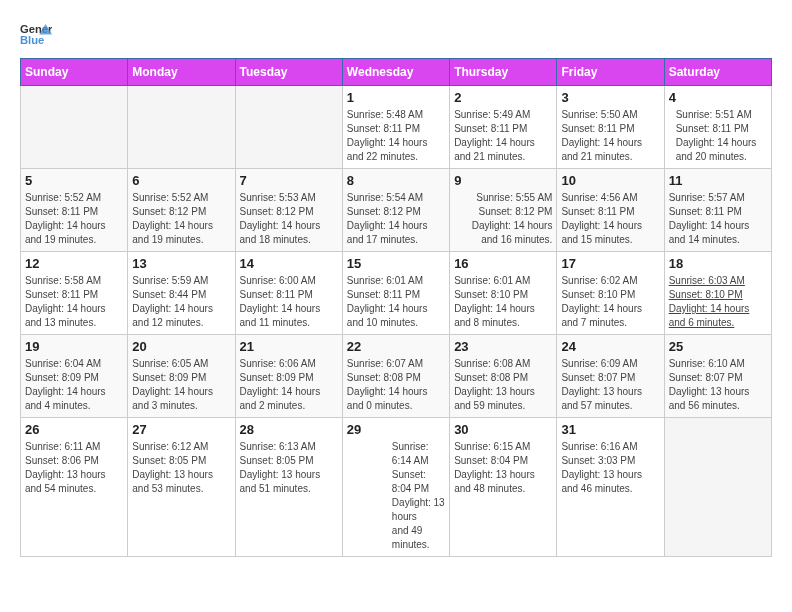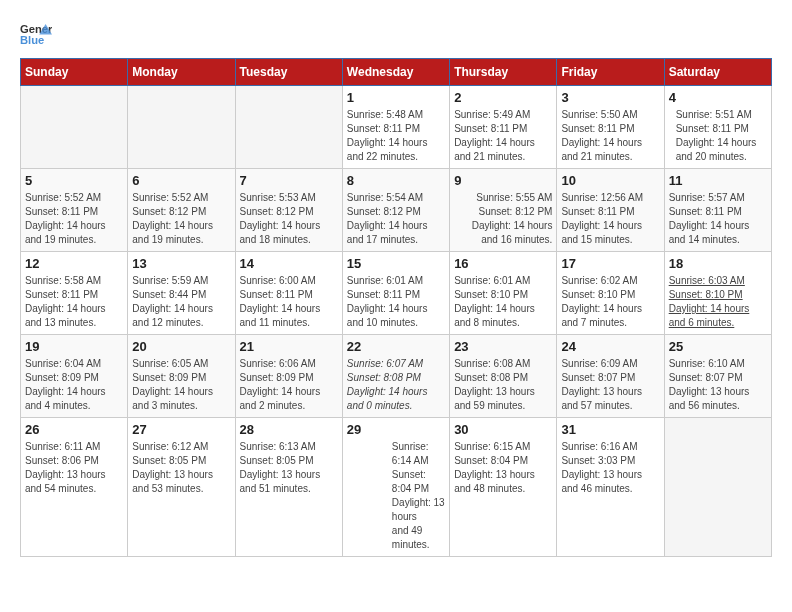--- a/index.html
+++ b/index.html
@@ -36,21 +36,21 @@
     .location {
       font-size: 14px;
       color: #555;
     }
     table {
       width: 100%;
       border-collapse: collapse;
       font-size: 11px;
     }
     thead th {
-      background-color: #b91c1c;
+      background-color: #d946ef;
       color: white;
       padding: 6px 4px;
       text-align: left;
       font-size: 12px;
       font-weight: bold;
       border: 1px solid #3a6aaa;
     }
     tbody td {
       vertical-align: top;
       padding: 4px;
@@ -173,21 +173,21 @@
         </td>
         <td>
           <div class="day-num">9</div>
           <div class="day-info" style="white-space: pre-line; text-align: right;">Sunrise: 5:55 AM
 Sunset: 8:12 PM
 Daylight: 14 hours
 and 16 minutes.</div>
         </td>
         <td>
           <div class="day-num">10</div>
-          <div class="day-info" style="white-space: pre-line;">Sunrise: 12:56 AM
+          <div class="day-info" style="white-space: pre-line;">Sunrise: 4:56 AM
 Sunset: 8:11 PM
 Daylight: 14 hours
 and 15 minutes.</div>
         </td>
         <td>
           <div class="day-num">11</div>
           <div class="day-info" style="white-space: pre-line;">Sunrise: 5:57 AM
 Sunset: 8:11 PM
 Daylight: 14 hours
 and 14 minutes.</div>
@@ -261,21 +261,21 @@
         </td>
         <td>
           <div class="day-num">21</div>
           <div class="day-info" style="white-space: pre-line;">Sunrise: 6:06 AM
 Sunset: 8:09 PM
 Daylight: 14 hours
 and 2 minutes.</div>
         </td>
         <td>
           <div class="day-num">22</div>
-          <div class="day-info" style="white-space: pre-line; font-style: italic;">Sunrise: 6:07 AM
+          <div class="day-info" style="white-space: pre-line;">Sunrise: 6:07 AM
 Sunset: 8:08 PM
 Daylight: 14 hours
 and 0 minutes.</div>
         </td>
         <td>
           <div class="day-num">23</div>
           <div class="day-info" style="white-space: pre-line;">Sunrise: 6:08 AM
 Sunset: 8:08 PM
 Daylight: 13 hours
 and 59 minutes.</div>

